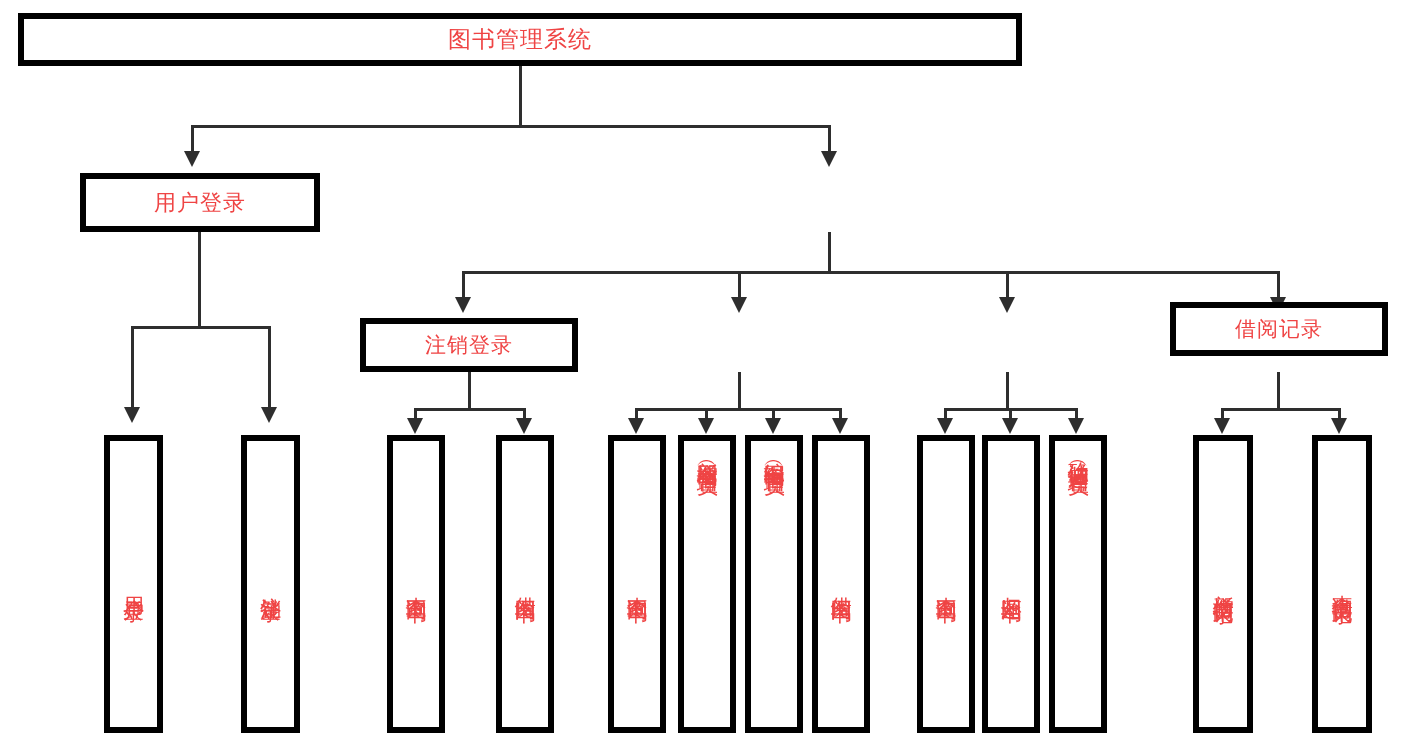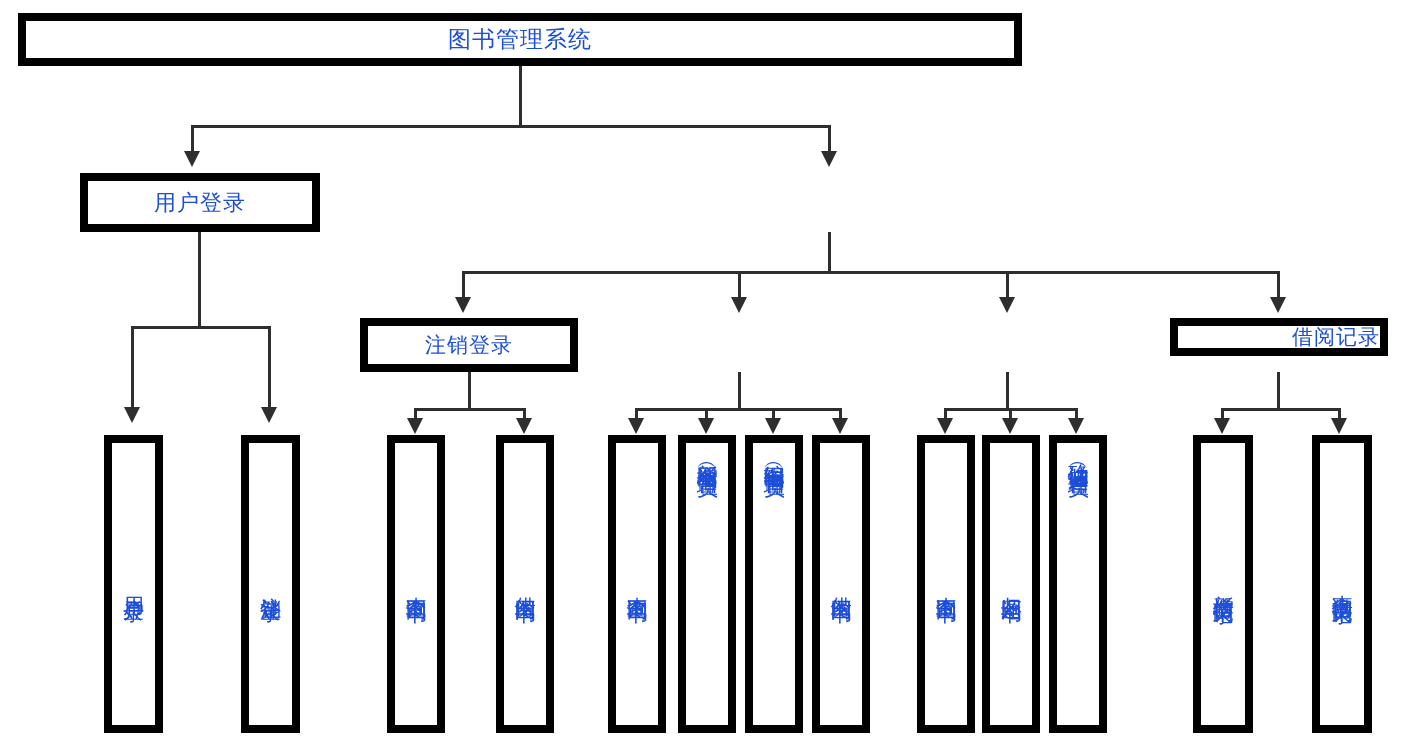--- a/index.html
+++ b/index.html
@@ -14,25 +14,25 @@
     background: #ffffff;
     font-family: "DejaVu Sans", "Liberation Sans", sans-serif;
     overflow: hidden;
   }
 
   
   .node {
     position: absolute;
     box-sizing: border-box;
     background: #ffffff;
-    border: 8px solid #000000;
+    border: 6px solid #000000;
     display: flex;
     align-items: center;
     justify-content: center;
-    color: #1d4ed8;
+    color: #ef4444;
   }
   .node.level0 {
     font-size: 23px;
     letter-spacing: 1px;
   }
   .node.level1 {
     font-size: 22px;
     letter-spacing: 1px;
   }
   .node.level2 {
@@ -127,21 +127,21 @@
   <div class="vline" style="left:738px; top:271px; width:3px; height:28px;"></div>
   <div class="arrow" style="left:731px; top:297px;"></div>
   <div class="vline" style="left:1006px; top:271px; width:3px; height:28px;"></div>
   <div class="arrow" style="left:999px; top:297px;"></div>
   <div class="vline" style="left:1277px; top:271px; width:3px; height:28px;"></div>
   <div class="arrow" style="left:1270px; top:297px;"></div>
 
   <div class="node level2" style="left:360px; top:318px; width:218px; height:54px;">
     <span>注销登录</span>
   </div>
-  <div class="node level2" style="left:1170px; top:318px; width:218px; height:38px;justify-content:flex-end;">
+  <div class="node level2" style="left:1170px; top:302px; width:218px; height:54px;">
     <span>借阅记录</span>
   </div>
 
   <div class="vline" style="left:468px; top:372px; width:3px; height:39px;"></div>
   <div class="hline" style="left:414px; top:408px; width:112px; height:3px;"></div>
   <div class="vline" style="left:414px; top:408px; width:3px; height:12px;"></div>
   <div class="arrow" style="left:407px; top:418px;"></div>
   <div class="vline" style="left:523px; top:408px; width:3px; height:12px;"></div>
   <div class="arrow" style="left:516px; top:418px;"></div>
 

